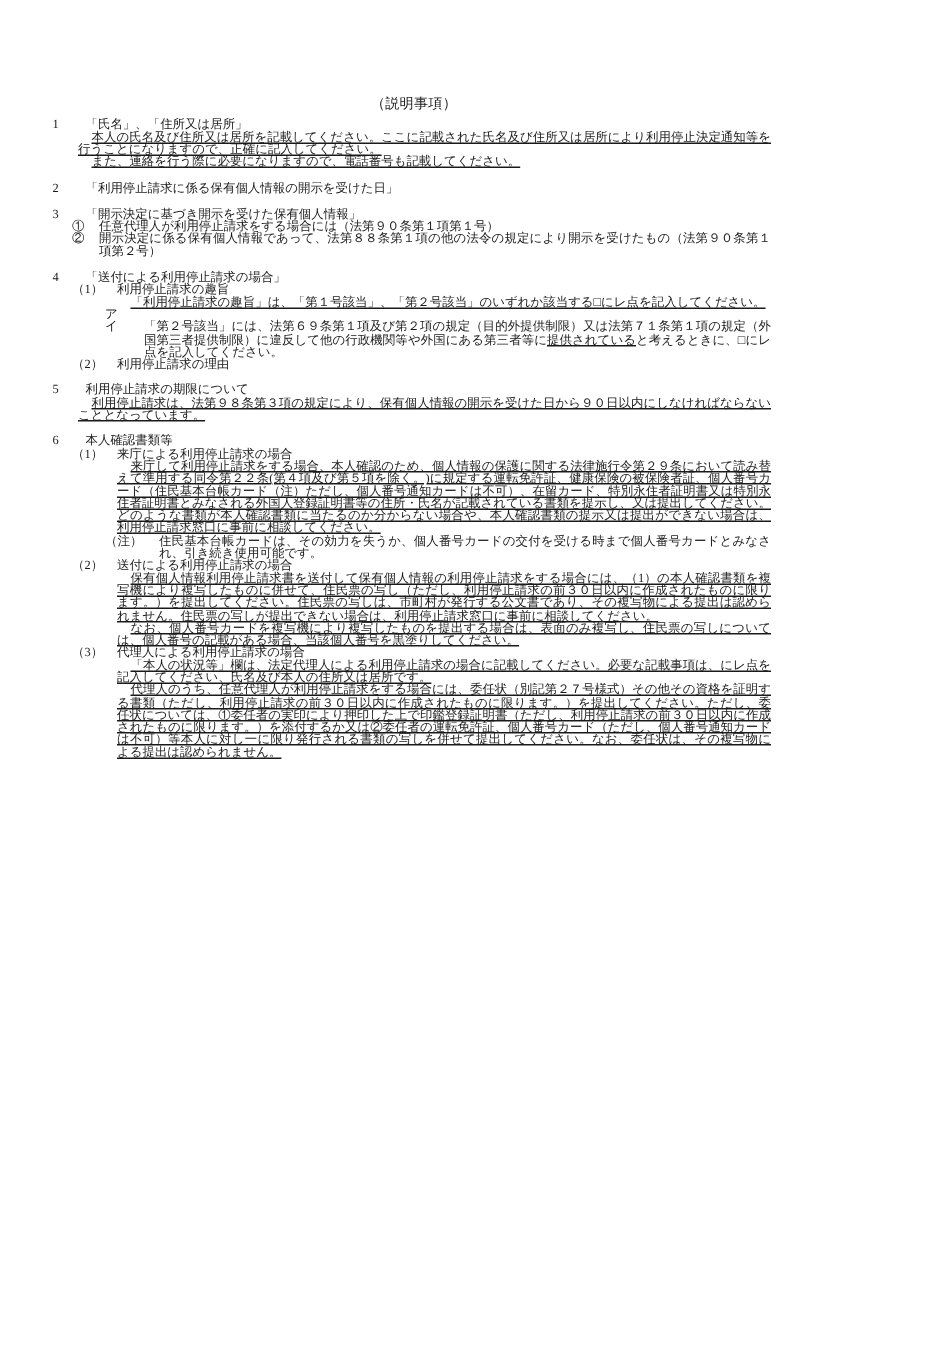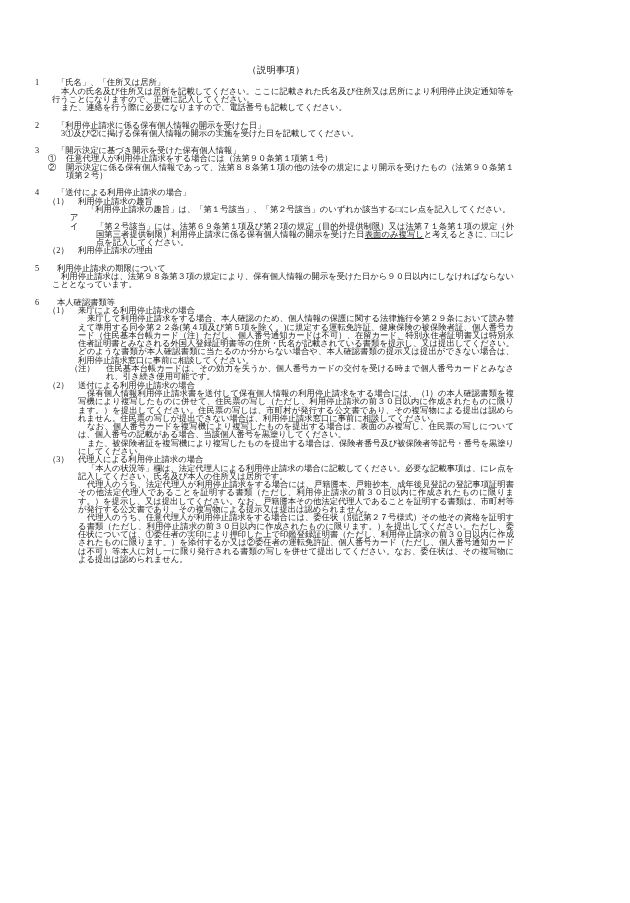--- a/index.html
+++ b/index.html
@@ -71,20 +71,21 @@
   .marker-w-paren  { width: 30px; }
   .marker-w-kana   { width: 26px; }
   .marker-w-circle { width: 18px; }
   .marker-w-note   { width: 36px; }
 
   
   .para {
     text-align: justify;
     text-justify: inter-character;
     margin: 0;
+    text-decoration: underline;
   }
   .para + .para { margin-top: 0; }
 
   .ind-1 { padding-left: 22px; }   
   .ind-2 { padding-left: 48px; }
 
   .first-line-indent { text-indent: 9px; }
 
   u.ul {
     text-decoration: underline;
@@ -105,21 +106,20 @@
     </div>
     <div class="para ind-1 first-line-indent">本人の氏名及び住所又は居所を記載してください。ここに記載された氏名及び住所又は居所により利用停止決定通知等を行うことになりますので、正確に記入してください。</div>
     <div class="para ind-1 first-line-indent">また、連絡を行う際に必要になりますので、電話番号も記載してください。</div>
   </div>
 
   <div class="section">
     <div class="row lvl-num">
       <span class="marker marker-w-num">2</span>
       <span class="body-text">「利用停止請求に係る保有個人情報の開示を受けた日」</span>
     </div>
-    <div class="para ind-1 first-line-indent">3①及び②に掲げる保有個人情報の開示の実施を受けた日を記載してください。</div>
   </div>
 
   <div class="section">
     <div class="row lvl-num">
       <span class="marker marker-w-num">3</span>
       <span class="body-text">「開示決定に基づき開示を受けた保有個人情報」</span>
     </div>
     <div class="row lvl-circle">
       <span class="marker marker-w-circle">①</span>
       <span class="body-text">任意代理人が利用停止請求をする場合には（法第９０条第１項第１号）</span>
@@ -141,21 +141,21 @@
       <span class="body-text">利用停止請求の趣旨</span>
     </div>
     <div class="para ind-2 first-line-indent">「利用停止請求の趣旨」は、「第１号該当」、「第２号該当」のいずれか該当する□にレ点を記入してください。</div>
 
     <div class="row lvl-kana">
       <span class="marker marker-w-kana">ア</span>
     </div>
 
     <div class="row lvl-kana">
       <span class="marker marker-w-kana">イ</span>
-      <span class="body-text"><span>「第２号該当」には、法第６９条第１項及び第２項の規定（目的外提供制限）又は法第７１条第１項の規定（外国第三者提供制限）利用停止請求に係る保有個人情報の開示を受けた日</span><u class="ul">表面のみ複写し</u><span>と考えるときに、□にレ点を記入してください。</span></span>
+      <span class="body-text"><span>「第２号該当」には、法第６９条第１項及び第２項の規定（目的外提供制限）又は法第７１条第１項の規定（外国第三者提供制限）に違反して他の行政機関等や外国にある第三者等に</span><u class="ul">提供されている</u><span>と考えるときに、□にレ点を記入してください。</span></span>
     </div>
 
     <div class="row lvl-paren">
       <span class="marker marker-w-paren">（2）</span>
       <span class="body-text">利用停止請求の理由</span>
     </div>
   </div>
 
   <div class="section">
     <div class="row lvl-num">
@@ -180,24 +180,22 @@
       <span class="marker marker-w-note">（注）</span>
       <span class="body-text">住民基本台帳カードは、その効力を失うか、個人番号カードの交付を受ける時まで個人番号カードとみなされ、引き続き使用可能です。</span>
     </div>
 
     <div class="row lvl-paren">
       <span class="marker marker-w-paren">（2）</span>
       <span class="body-text">送付による利用停止請求の場合</span>
     </div>
     <div class="para ind-2 first-line-indent">保有個人情報利用停止請求書を送付して保有個人情報の利用停止請求をする場合には、（1）の本人確認書類を複写機により複写したものに併せて、住民票の写し（ただし、利用停止請求の前３０日以内に作成されたものに限ります。）を提出してください。住民票の写しは、市町村が発行する公文書であり、その複写物による提出は認められません。住民票の写しが提出できない場合は、利用停止請求窓口に事前に相談してください。</div>
     <div class="para ind-2 first-line-indent">なお、個人番号カードを複写機により複写したものを提出する場合は、表面のみ複写し、住民票の写しについては、個人番号の記載がある場合、当該個人番号を黒塗りしてください。</div>
-    <div class="para ind-2 first-line-indent">また、被保険者証を複写機により複写したものを提出する場合は、保険者番号及び被保険者等記号・番号を黒塗りにしてください。</div>
 
     <div class="row lvl-paren">
       <span class="marker marker-w-paren">（3）</span>
       <span class="body-text">代理人による利用停止請求の場合</span>
     </div>
     <div class="para ind-2 first-line-indent">「本人の状況等」欄は、法定代理人による利用停止請求の場合に記載してください。必要な記載事項は、にレ点を記入してください、氏名及び本人の住所又は居所です。</div>
-    <div class="para ind-2 first-line-indent">代理人のうち、法定代理人が利用停止請求をする場合には、戸籍謄本、戸籍抄本、成年後見登記の登記事項証明書その他法定代理人であることを証明する書類（ただし、利用停止請求の前３０日以内に作成されたものに限ります。）を提示し、又は提出してください。なお、戸籍謄本その他法定代理人であることを証明する書類は、市町村等が発行する公文書であり、その複写物による提示又は提出は認められません。</div>
     <div class="para ind-2 first-line-indent">代理人のうち、任意代理人が利用停止請求をする場合には、委任状（別記第２７号様式）その他その資格を証明する書類（ただし、利用停止請求の前３０日以内に作成されたものに限ります。）を提出してください。ただし、委任状については、①委任者の実印により押印した上で印鑑登録証明書（ただし、利用停止請求の前３０日以内に作成されたものに限ります。）を添付するか又は②委任者の運転免許証、個人番号カード（ただし、個人番号通知カードは不可）等本人に対し一に限り発行される書類の写しを併せて提出してください。なお、委任状は、その複写物による提出は認められません。</div>
   </div>
 
 </div>
 
 </body></html>

